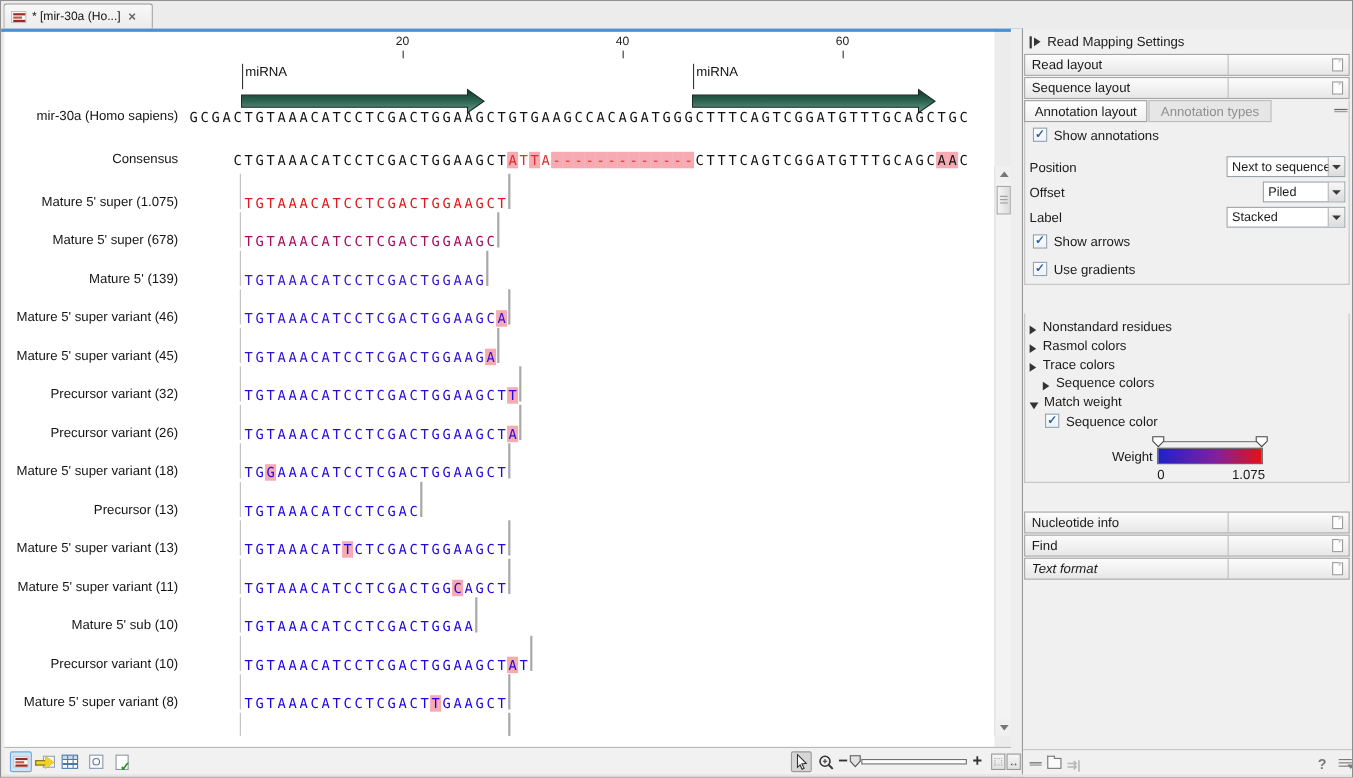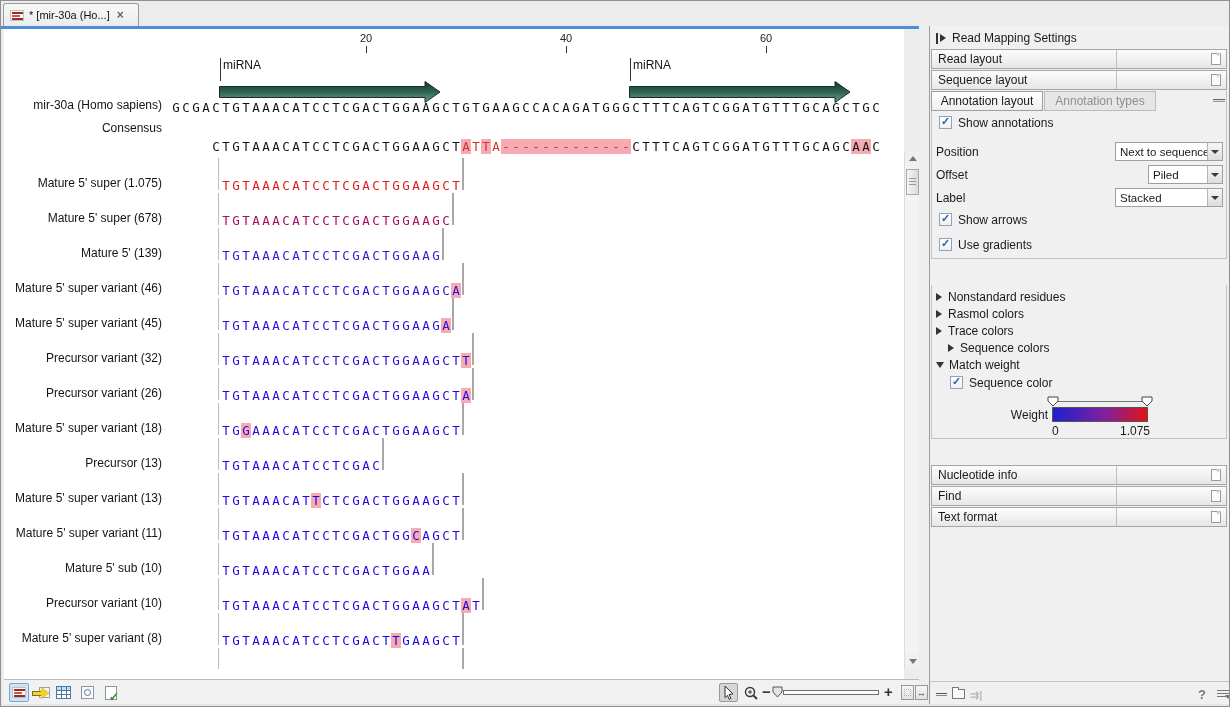--- a/index.html
+++ b/index.html
@@ -90,21 +90,21 @@
   .ptab.inactive{left:114px;width:112px;background:#e6e6e6;border:1px solid #bcbcbc;color:#8f8f8f;}
   .group-box{position:absolute;left:1px;width:296px;border:1px solid #c2c2c2;border-top:none;background:#f0f0f0;}
   .cb{position:absolute;width:13px;height:13px;border:1px solid #93a3b5;background:linear-gradient(#fefefe,#eef2f6);}
   .cb:after{content:"✓";position:absolute;left:1px;top:-2px;font-size:11px;font-weight:bold;color:#2f62a8;}
   .cb-label{position:absolute;white-space:nowrap;}
   .frow-label{position:absolute;left:6px;white-space:nowrap;}
   .dd{position:absolute;height:19px;background:#fff;border:1px solid #98a0a8;display:flex;align-items:center;}
   .dd span{margin-left:4px;font-size:11.5px;white-space:nowrap;}
   .dd .arrow{position:absolute;right:0;top:0;width:15px;height:100%;background:linear-gradient(#f7f7f7,#dcdcdc);border-left:1px solid #b4b4b4;display:flex;align-items:center;justify-content:center;}
   .dd .arrow i{width:0;height:0;border-left:4px solid transparent;border-right:4px solid transparent;border-top:4px solid #3a3a3a;}
-  .tree-item{position:absolute;left:6px;display:flex;align-items:center;white-space:nowrap;}
+  .tree-item{position:absolute;left:6px;display:flex;align-items:flex-end;white-space:nowrap;}
   .tree-item .tr{width:0;height:0;border-top:4px solid transparent;border-bottom:4px solid transparent;border-left:6px solid #333;margin-right:6px;}
   .tree-item .td{width:0;height:0;border-left:4px solid transparent;border-right:4px solid transparent;border-top:6px solid #333;margin-right:5px;}
   #weight-bar{position:absolute;height:15px;border:1px solid #555;}
   #weight-track{position:absolute;height:1px;background:#777;}
   .w-handle{position:absolute;width:12px;height:11px;}
   .w-num{position:absolute;font-size:12px;color:#1a1a1a;}
   #weight-label{position:absolute;text-align:right;}
 
   
   #panel-footer{position:absolute;left:929px;top:680px;width:301px;height:25px;background:#f0f0f0;border-top:1px solid #c6c6c6;}
@@ -163,21 +163,21 @@
             <linearGradient id="ag1" x1="0" y1="0" x2="0" y2="1">
               <stop offset="0" stop-color="#0f382e"></stop>
               <stop offset="0.5" stop-color="#2f6452"></stop>
               <stop offset="1" stop-color="#6c9c8a"></stop>
             </linearGradient>
           </defs>
           <path d="M0.5,6.5 L206,6.5 L206,1.5 L221,12 L206,22.5 L206,17.5 L0.5,17.5 Z" fill="url(#ag1)" stroke="#1b2b25"></path>
         </svg></div>
       <div class="seq-label" style="top: 69px;">mir-30a (Homo sapiens)</div>
       <div class="seq-text" style="left: 167px; top: 69px; color: rgb(20, 20, 20);"><span class="bp">G</span><span class="bp">C</span><span class="bp">G</span><span class="bp">A</span><span class="bp">C</span><span class="bp">T</span><span class="bp">G</span><span class="bp">T</span><span class="bp">A</span><span class="bp">A</span><span class="bp">A</span><span class="bp">C</span><span class="bp">A</span><span class="bp">T</span><span class="bp">C</span><span class="bp">C</span><span class="bp">T</span><span class="bp">C</span><span class="bp">G</span><span class="bp">A</span><span class="bp">C</span><span class="bp">T</span><span class="bp">G</span><span class="bp">G</span><span class="bp">A</span><span class="bp">A</span><span class="bp">G</span><span class="bp">C</span><span class="bp">T</span><span class="bp">G</span><span class="bp">T</span><span class="bp">G</span><span class="bp">A</span><span class="bp">A</span><span class="bp">G</span><span class="bp">C</span><span class="bp">C</span><span class="bp">A</span><span class="bp">C</span><span class="bp">A</span><span class="bp">G</span><span class="bp">A</span><span class="bp">T</span><span class="bp">G</span><span class="bp">G</span><span class="bp">G</span><span class="bp">C</span><span class="bp">T</span><span class="bp">T</span><span class="bp">T</span><span class="bp">C</span><span class="bp">A</span><span class="bp">G</span><span class="bp">T</span><span class="bp">C</span><span class="bp">G</span><span class="bp">G</span><span class="bp">A</span><span class="bp">T</span><span class="bp">G</span><span class="bp">T</span><span class="bp">T</span><span class="bp">T</span><span class="bp">G</span><span class="bp">C</span><span class="bp">A</span><span class="bp">G</span><span class="bp">C</span><span class="bp">T</span><span class="bp">G</span><span class="bp">C</span></div>
-      <div class="seq-label" style="top: 92px;">Consensus</div>
+      <div class="seq-label" style="top: 108px;">Consensus</div>
       <div class="seq-text" style="left: 207px; top: 108px; color: rgb(20, 20, 20);"><span class="bp">C</span><span class="bp">T</span><span class="bp">G</span><span class="bp">T</span><span class="bp">A</span><span class="bp">A</span><span class="bp">A</span><span class="bp">C</span><span class="bp">A</span><span class="bp">T</span><span class="bp">C</span><span class="bp">C</span><span class="bp">T</span><span class="bp">C</span><span class="bp">G</span><span class="bp">A</span><span class="bp">C</span><span class="bp">T</span><span class="bp">G</span><span class="bp">G</span><span class="bp">A</span><span class="bp">A</span><span class="bp">G</span><span class="bp">C</span><span class="bp">T</span><span class="bp hl" style="color: rgb(216, 48, 48);">A</span><span class="bp" style="color: rgb(216, 48, 48);">T</span><span class="bp hl" style="color: rgb(216, 48, 48);">T</span><span class="bp" style="color: rgb(216, 48, 48);">A</span><span class="bp hl" style="color: rgb(216, 48, 48);">-</span><span class="bp hl" style="color: rgb(216, 48, 48);">-</span><span class="bp hl" style="color: rgb(216, 48, 48);">-</span><span class="bp hl" style="color: rgb(216, 48, 48);">-</span><span class="bp hl" style="color: rgb(216, 48, 48);">-</span><span class="bp hl" style="color: rgb(216, 48, 48);">-</span><span class="bp hl" style="color: rgb(216, 48, 48);">-</span><span class="bp hl" style="color: rgb(216, 48, 48);">-</span><span class="bp hl" style="color: rgb(216, 48, 48);">-</span><span class="bp hl" style="color: rgb(216, 48, 48);">-</span><span class="bp hl" style="color: rgb(216, 48, 48);">-</span><span class="bp hl" style="color: rgb(216, 48, 48);">-</span><span class="bp hl" style="color: rgb(216, 48, 48);">-</span><span class="bp">C</span><span class="bp">T</span><span class="bp">T</span><span class="bp">T</span><span class="bp">C</span><span class="bp">A</span><span class="bp">G</span><span class="bp">T</span><span class="bp">C</span><span class="bp">G</span><span class="bp">G</span><span class="bp">A</span><span class="bp">T</span><span class="bp">G</span><span class="bp">T</span><span class="bp">T</span><span class="bp">T</span><span class="bp">G</span><span class="bp">C</span><span class="bp">A</span><span class="bp">G</span><span class="bp">C</span><span class="bp hl">A</span><span class="bp hl">A</span><span class="bp">C</span></div>
       <div class="seq-label" style="top: 147px;">Mature 5' super (1.075)</div>
       <div class="seq-text" style="left: 217px; top: 147px; color: rgb(224, 25, 27);"><span class="bp">T</span><span class="bp">G</span><span class="bp">T</span><span class="bp">A</span><span class="bp">A</span><span class="bp">A</span><span class="bp">C</span><span class="bp">A</span><span class="bp">T</span><span class="bp">C</span><span class="bp">C</span><span class="bp">T</span><span class="bp">C</span><span class="bp">G</span><span class="bp">A</span><span class="bp">C</span><span class="bp">T</span><span class="bp">G</span><span class="bp">G</span><span class="bp">A</span><span class="bp">A</span><span class="bp">G</span><span class="bp">C</span><span class="bp">T</span></div>
       <div class="pile-line" style="left: 214px; top: 129px; height: 32px; width: 1px; background: rgb(189, 189, 189);"></div>
       <div class="pile-line" style="left: 458px; top: 129px; height: 32px;"></div>
       <div class="seq-label" style="top: 182px;">Mature 5' super (678)</div>
       <div class="seq-text" style="left: 217px; top: 182px; color: rgb(165, 13, 102);"><span class="bp">T</span><span class="bp">G</span><span class="bp">T</span><span class="bp">A</span><span class="bp">A</span><span class="bp">A</span><span class="bp">C</span><span class="bp">A</span><span class="bp">T</span><span class="bp">C</span><span class="bp">C</span><span class="bp">T</span><span class="bp">C</span><span class="bp">G</span><span class="bp">A</span><span class="bp">C</span><span class="bp">T</span><span class="bp">G</span><span class="bp">G</span><span class="bp">A</span><span class="bp">A</span><span class="bp">G</span><span class="bp">C</span></div>
       <div class="pile-line" style="left: 214px; top: 164px; height: 32px; width: 1px; background: rgb(189, 189, 189);"></div>
       <div class="pile-line" style="left: 448px; top: 164px; height: 32px;"></div>
       <div class="seq-label" style="top: 217px;">Mature 5' (139)</div>
@@ -407,21 +407,21 @@
     <div class="pbar" style="top:439px;">
       <span>Nucleotide info</span>
       <span class="divider"></span>
       <span class="dogear"></span>
     </div>
     <div class="pbar" style="top:460px;">
       <span>Find</span>
       <span class="divider"></span>
       <span class="dogear"></span>
     </div>
-    <div class="pbar" style="top:481px;">
+    <div class="pbar" style="top:481px;font-style:italic;">
       <span>Text format</span>
       <span class="divider"></span>
       <span class="dogear"></span>
     </div>
   </div>
 
   <div id="panel-footer">
     <span class="pf-minus" style="left:6px;"></span>
     <span class="pf-folder" style="left:22px;"></span>
     <span class="pf-arrow" style="left:40px;">⇉|</span>

